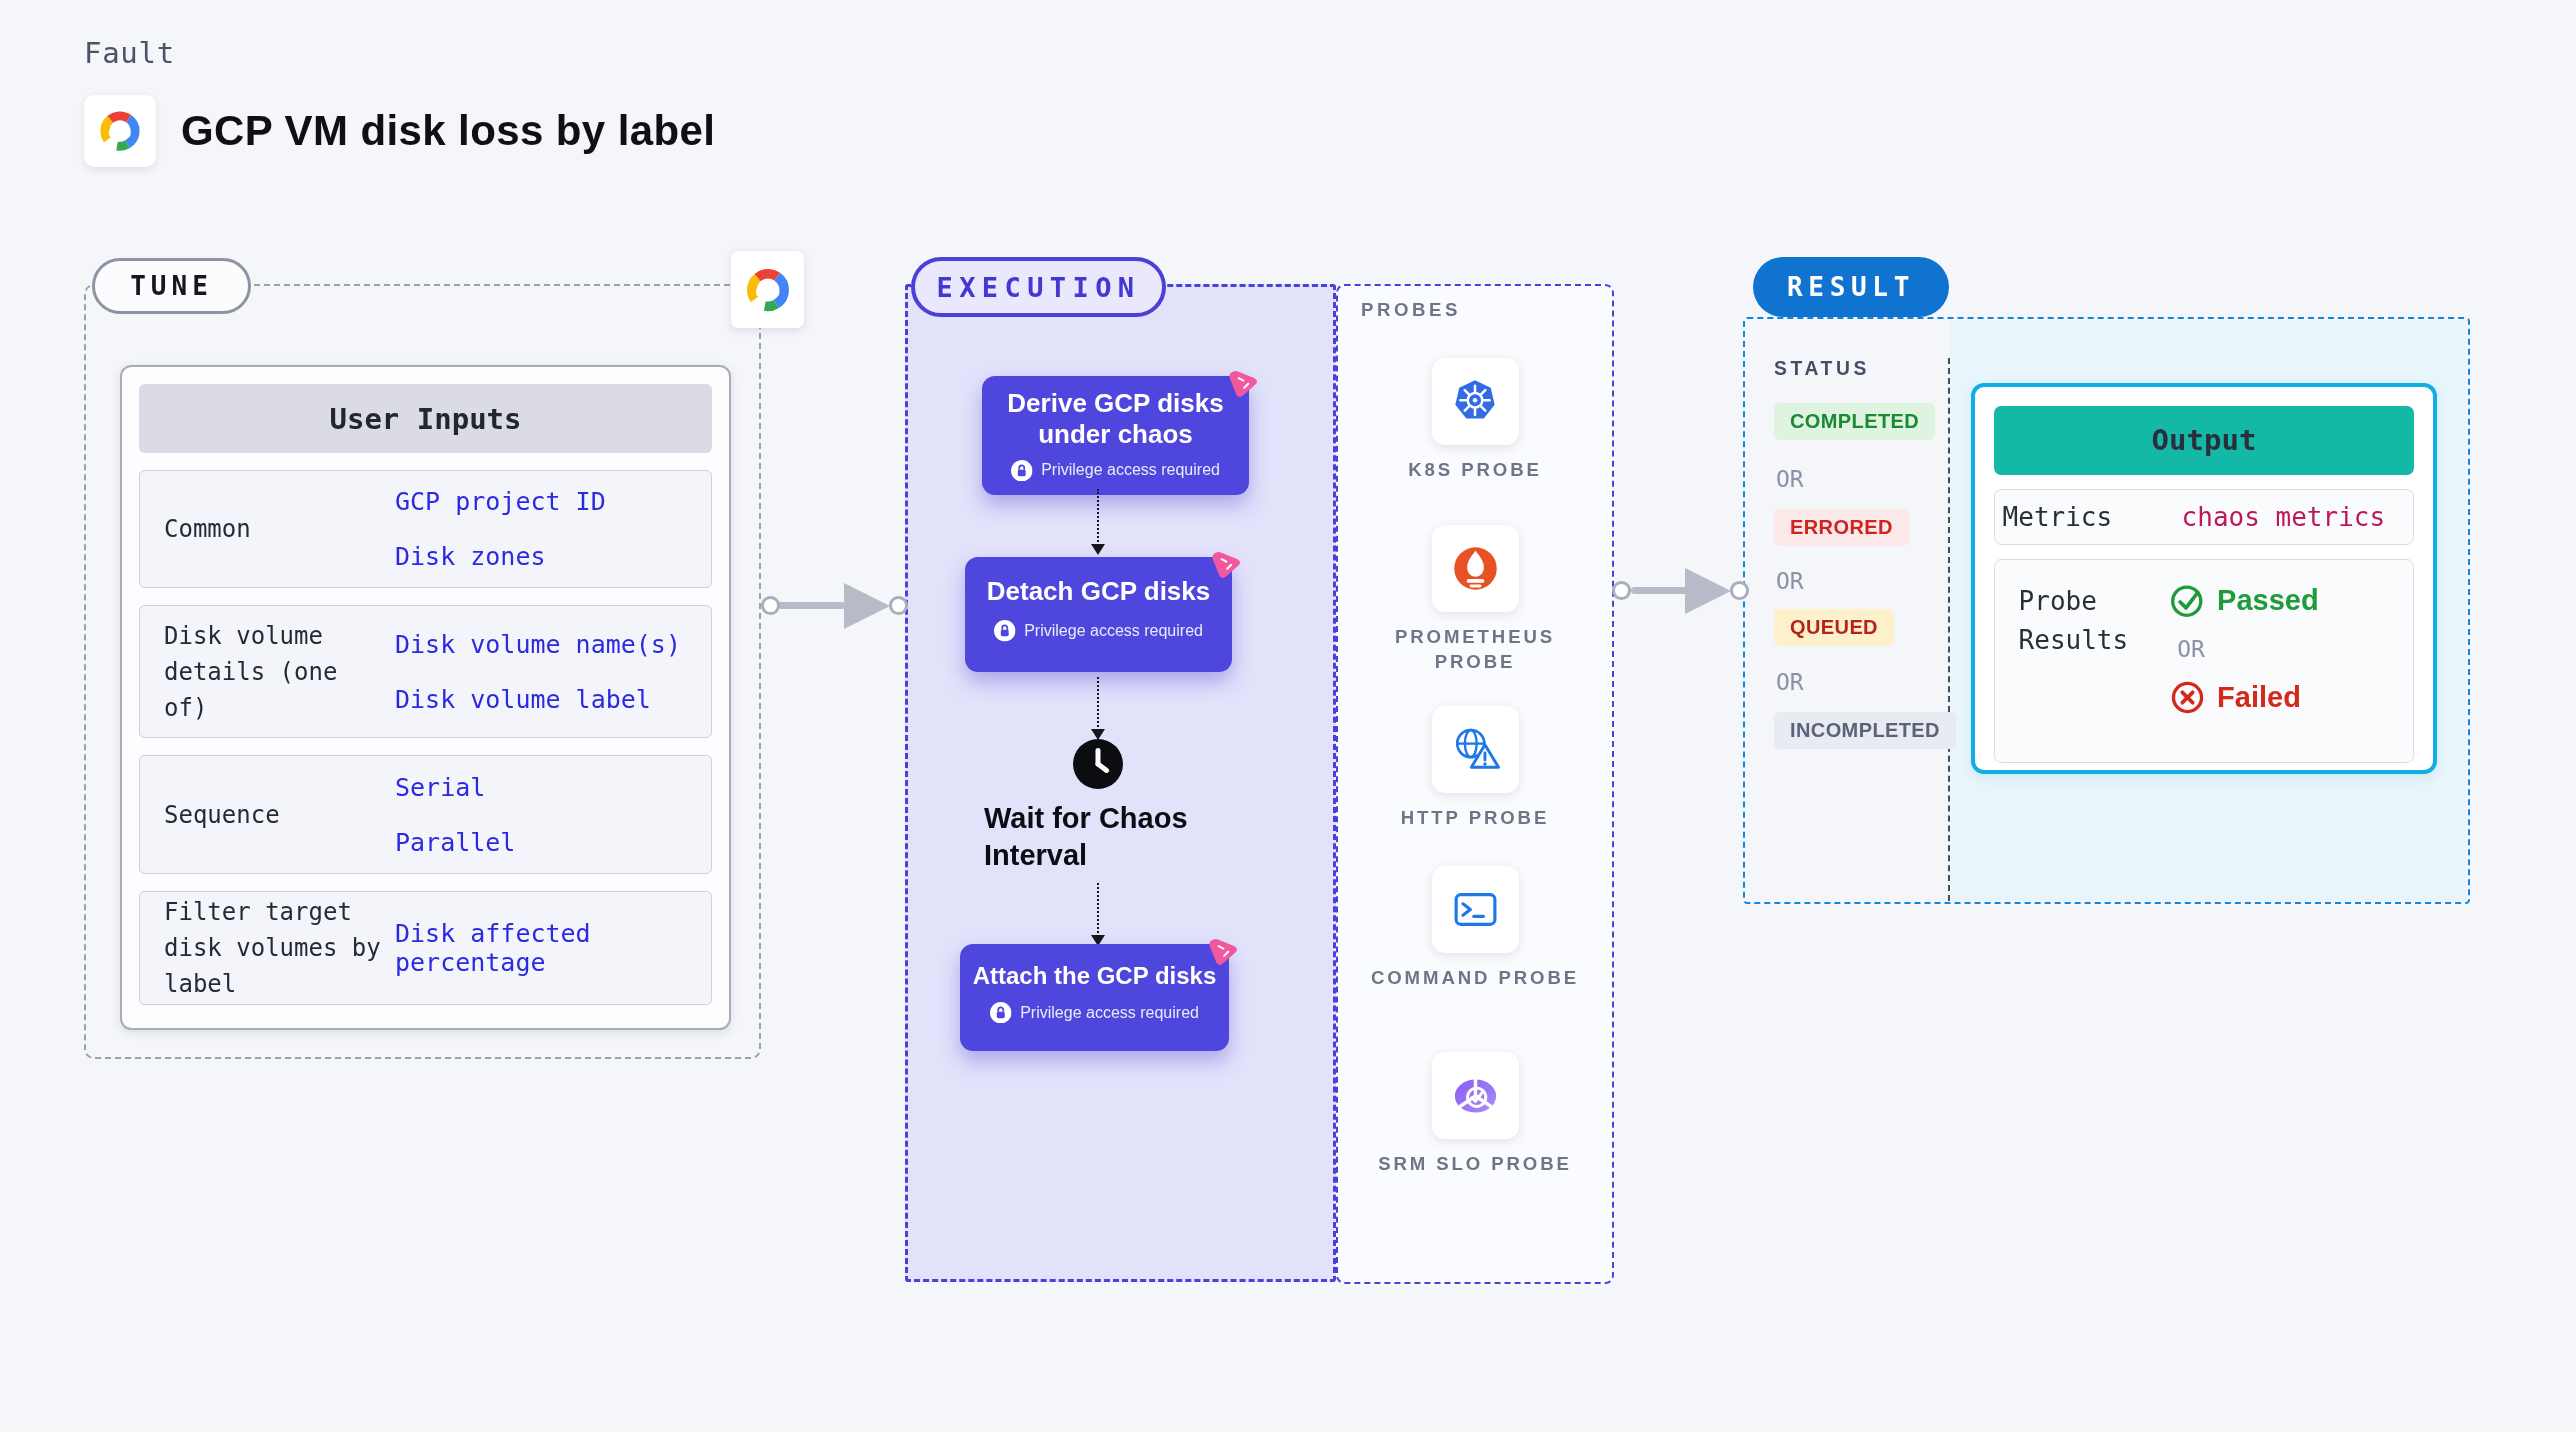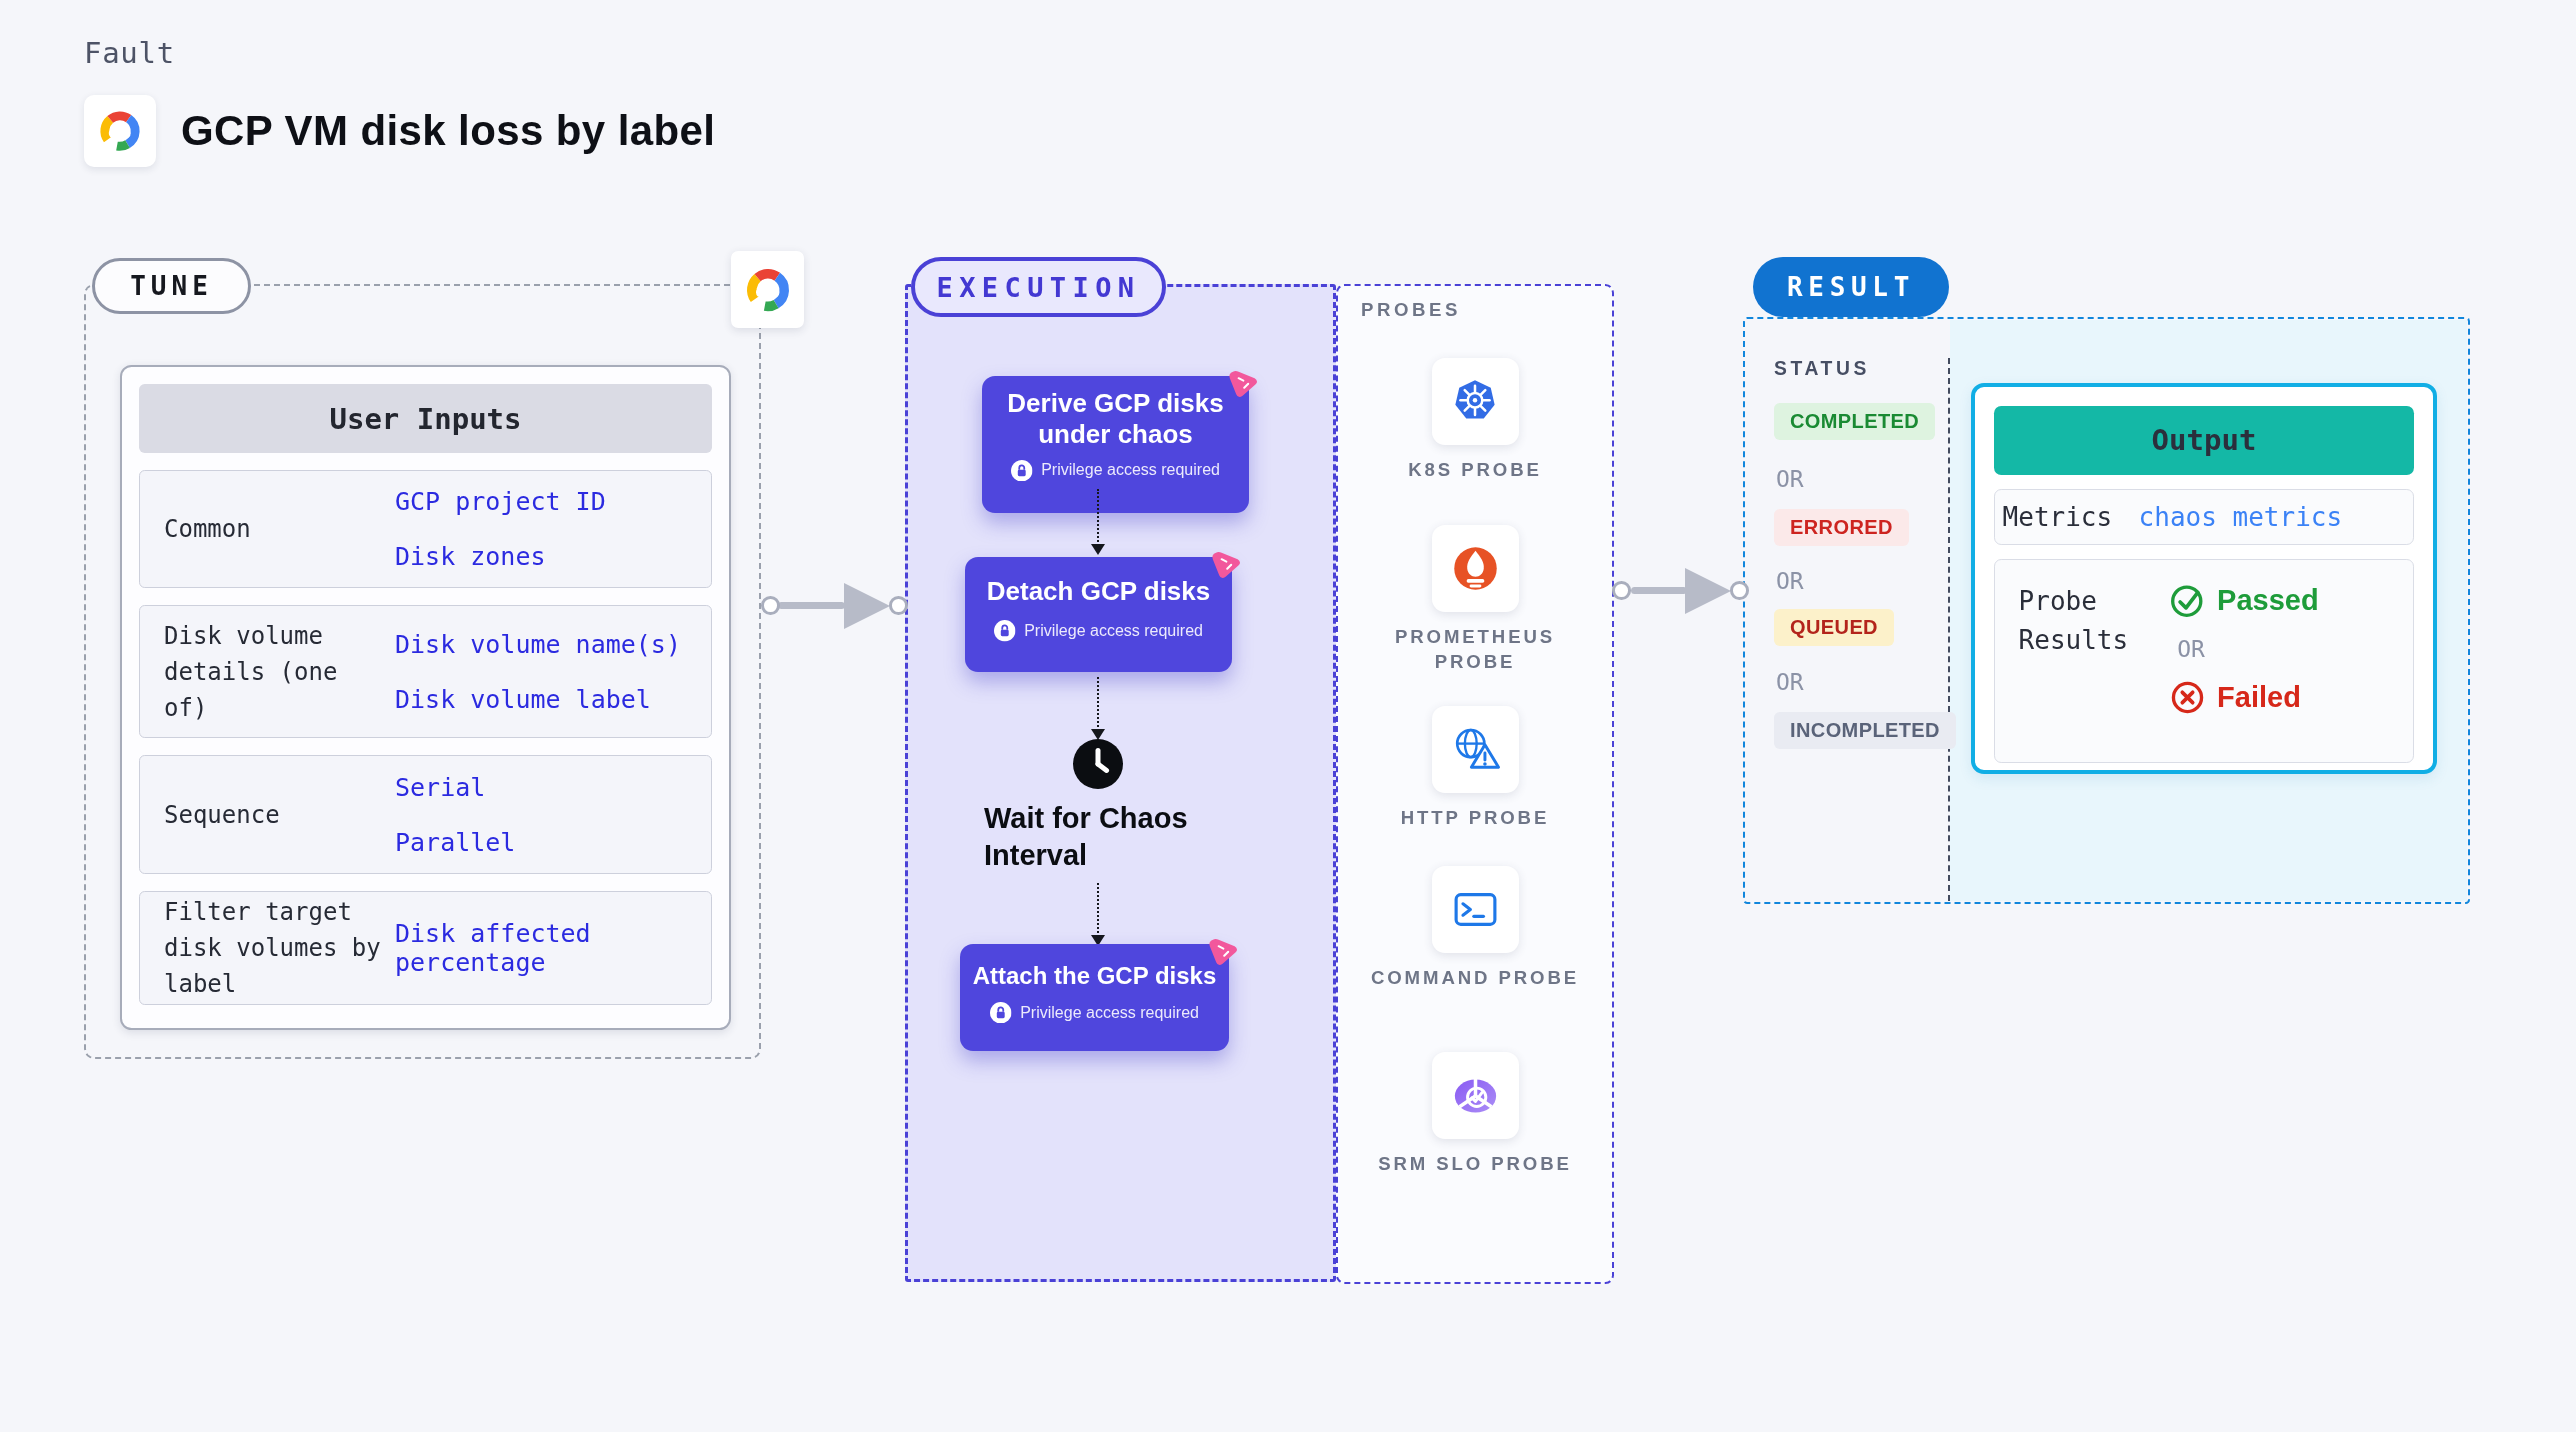--- a/index.html
+++ b/index.html
@@ -87,21 +87,21 @@
   .or{ left:1776px; font-size:23px; color:#8b92a6; z-index:4; }
 
   
   .outbox{ left:1971px; top:383px; width:466px; height:391px; background:#fff; border:4.3px solid #11aee5;
            border-radius:13px; z-index:5; box-shadow:0 4.3px 13px rgba(30,120,180,.10); }
   .out-hd{ margin:18.6px 18.6px 0; height:69px; background:#14b8a6; border-radius:7.2px; display:flex;
            align-items:center; justify-content:center; font-size:29px; font-weight:bold; color:#2b2f3c; }
   .out-row{ margin:14.3px 18.6px 0; border:1.4px solid #dadde6; border-radius:7.2px; background:#fafbfd; }
   .row-metrics{ height:56px; display:flex; align-items:center; padding:0 8px; }
   .row-metrics .k{ width:136px; font-size:26px; color:#2a2e3a; }
-  .row-metrics .v{ font-size:26px; color:#3b82f6; }
+  .row-metrics .v{ margin-left:43px; font-size:26px; color:#be185d; }
   .row-probes{ height:204px; display:flex; padding:21.5px 24px 0; }
   .row-probes .k{ width:150px; font-size:26px; color:#2a2e3a; line-height:1.5; }
   .pr-col{ display:flex; flex-direction:column; }
   .pr-line{ display:flex; align-items:center; gap:11.5px; }
   .pr-line .passed{ font-size:29px; font-weight:bold; color:#1e9c3a; }
   .pr-line .failed{ font-size:29px; font-weight:bold; color:#d6281a; }
   .pr-or{ margin:17px 0 17px 8.6px; font-size:23px; color:#8b92a6; }
 
   .hidden-defs{ position:absolute; width:0; height:0; overflow:hidden; }
 </style>
@@ -269,21 +269,21 @@
   <div>
     <div class="abs dot" style="left:761px; top:596px;"></div>
     <div class="abs shaft" style="left:778px; top:602px; width:67px;"></div>
     <div class="abs ahead" style="left:844px; top:583px;"></div>
     <div class="abs dot" style="left:889px; top:596px;"></div>
   </div>
 
   <div class="abs exec-rect"></div>
   <div class="abs pill exec-pill mono">EXECUTION</div>
 
-  <div class="abs step" style="left:982px; top:376px; width:267px; height:137px;">
+  <div class="abs step" style="left:982px; top:376px; width:267px; height:119px;">
     <svg class="pinkicon" viewBox="0 0 56 56" width="40" height="40">
         <use href="#sym-pink"></use>
       </svg>
     <div class="t">Derive GCP disks under chaos</div>
     <div class="lockrow">
       <svg width="21.5" height="21.5" viewBox="0 0 30 30">
           <use href="#sym-lock"></use>
         </svg>
       <span class="txt">Privilege access required</span>
     </div>

